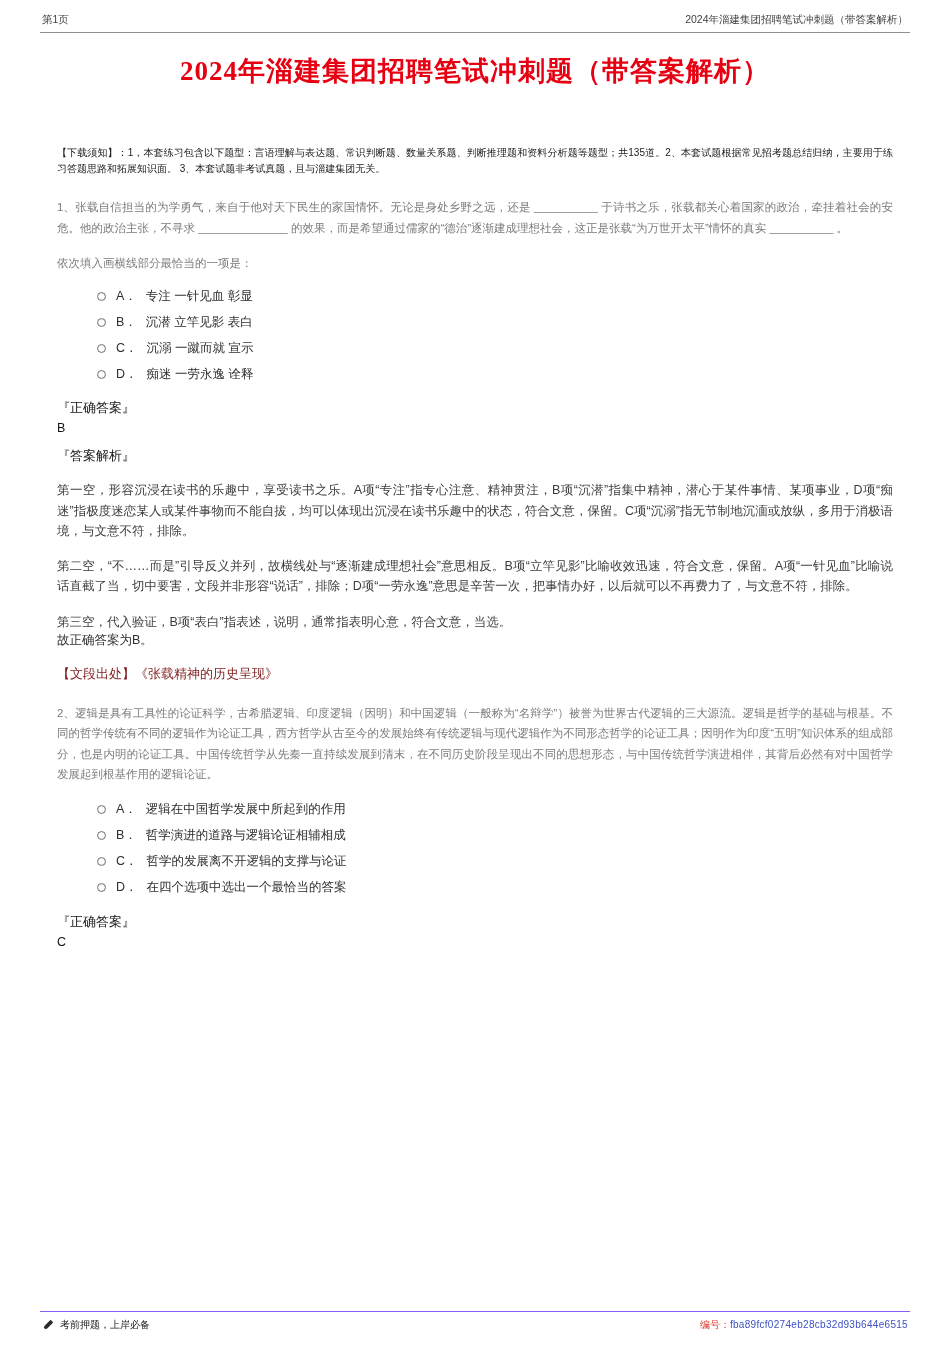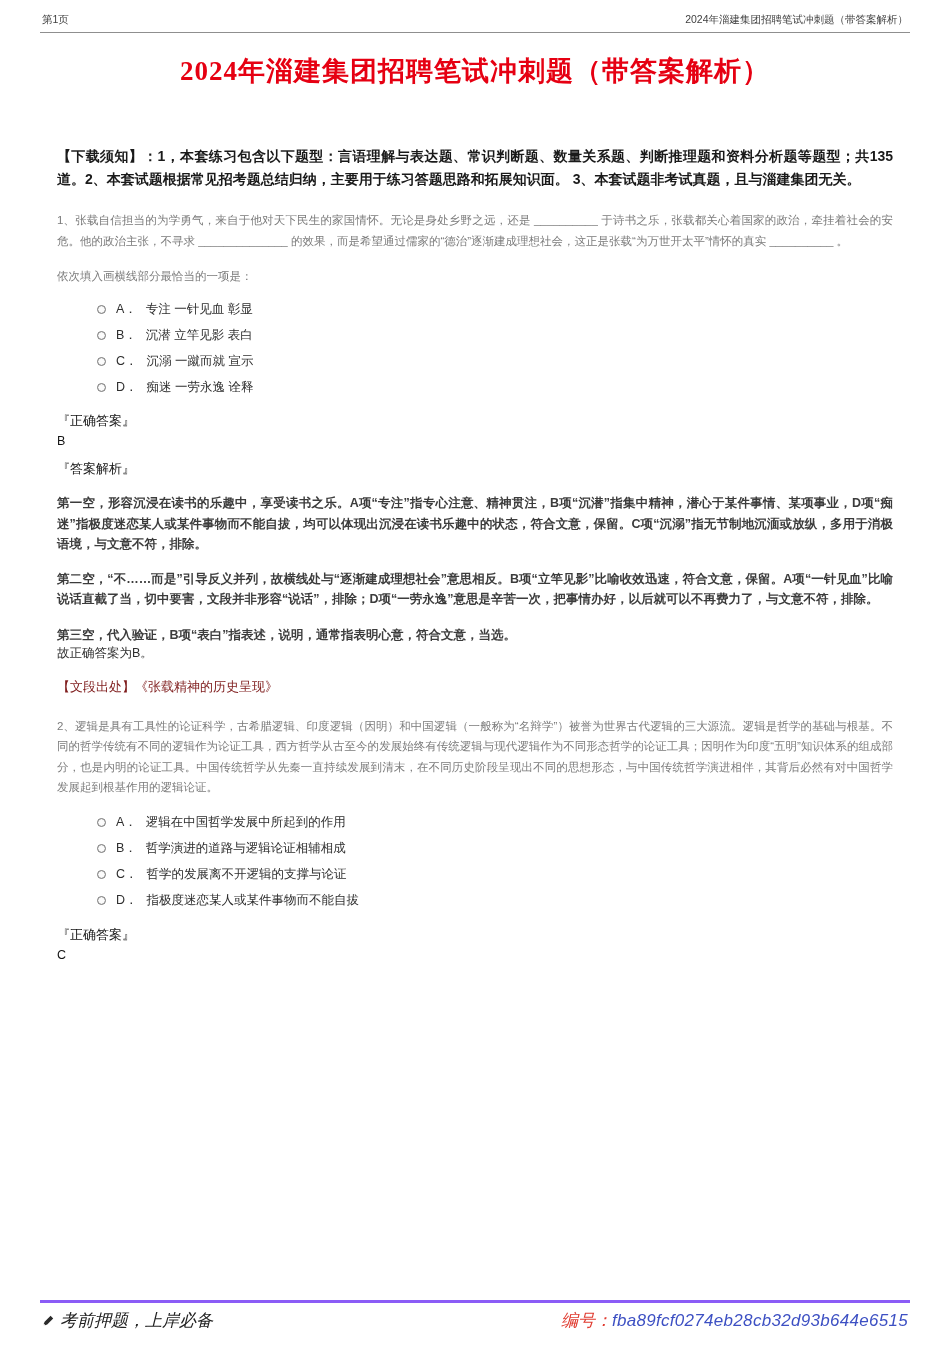--- a/index.html
+++ b/index.html
@@ -15,23 +15,22 @@
     padding:13px 2px 5px; border-bottom:1px solid #8f8f8f;
     font-size:10.5px; color:#3f3f3f;
   }
   .content { padding:0 17px; }
   .doc-title {
     margin-top:20px; text-align:center;
     font-family:"Liberation Serif","DejaVu Serif",serif;
     font-size:27px; font-weight:bold; color:#e60012; letter-spacing:1px;
   }
   .notice {
-    margin-top:56px; font-size:14px; line-height:1.62; color:#1a1a1a;
+    margin-top:56px; font-size:10px; line-height:1.62; color:#1a1a1a;
     text-align:justify;
-    font-weight:bold;
   }
   .section-heading {
     margin-top:62px; font-size:19.5px; font-weight:bold; line-height:1.55;
     color:#2b3a9a; text-align:justify;
   }
   .q-stem {
     margin-top:20px; font-size:11.5px; line-height:1.78; color:#7b7b7b;
     text-align:justify;
   }
   .q-prompt { margin-top:18px; font-size:11.5px; color:#7b7b7b; }
@@ -44,32 +43,30 @@
     width:9px; height:9px; border:1px solid #767676; border-radius:50%;
     background:#fcfcfc; margin-right:10px; flex:0 0 auto;
     box-shadow:inset 0 0 1px rgba(0,0,0,.35);
   }
   .opt-label { margin-right:9px; }
   .ans-label { margin-top:12px; font-size:13px; color:#141414; }
   .ans-value { margin-top:4px; font-size:12.5px; color:#141414; }
   .analysis-p {
     margin-top:15px; font-size:12.5px; line-height:1.62; color:#3c3c3c;
     text-align:justify;
-    font-weight:bold;
   }
   .conclusion { font-size:12.5px; color:#2e2e2e; }
   .source { margin-top:16px; font-size:13px; color:#7f1d1d; }
   .q-block-2 { margin-top:18px; }
   .page-footer {
     position:absolute; left:0; right:0; bottom:0;
     margin:0 40px; padding:6px 2px 13px;
-    border-top:3px solid #8b5cf6;
+    border-top:1px solid #8b5cf6;
     display:flex; justify-content:space-between; align-items:center;
-    font-size:17px;
-    font-style:italic;
+    font-size:10px;
   }
   .footer-left { display:flex; align-items:center; gap:6px; color:#222; }
   .pen-icon svg { display:block; }
   .code-label { color:#e03a2f; }
   .code-value { color:#3d50c3; letter-spacing:.3px; }
 </style>
 </head>
 <body>
 
 <div class="page">
@@ -140,21 +137,21 @@
           <span>哲学演进的道路与逻辑论证相辅相成</span>
         </div>
         <div class="option-row">
           <span class="radio"></span>
           <span class="opt-label">C．</span>
           <span>哲学的发展离不开逻辑的支撑与论证</span>
         </div>
         <div class="option-row">
           <span class="radio"></span>
           <span class="opt-label">D．</span>
-          <span>指极度迷恋某人或某件事物而不能自拔</span>
+          <span>在四个选项中选出一个最恰当的答案</span>
         </div>
       </div>
 
       <p class="ans-label">『正确答案』</p>
       <p class="ans-value">C</p>
     </div>
 
   </div>
 </div>
 

